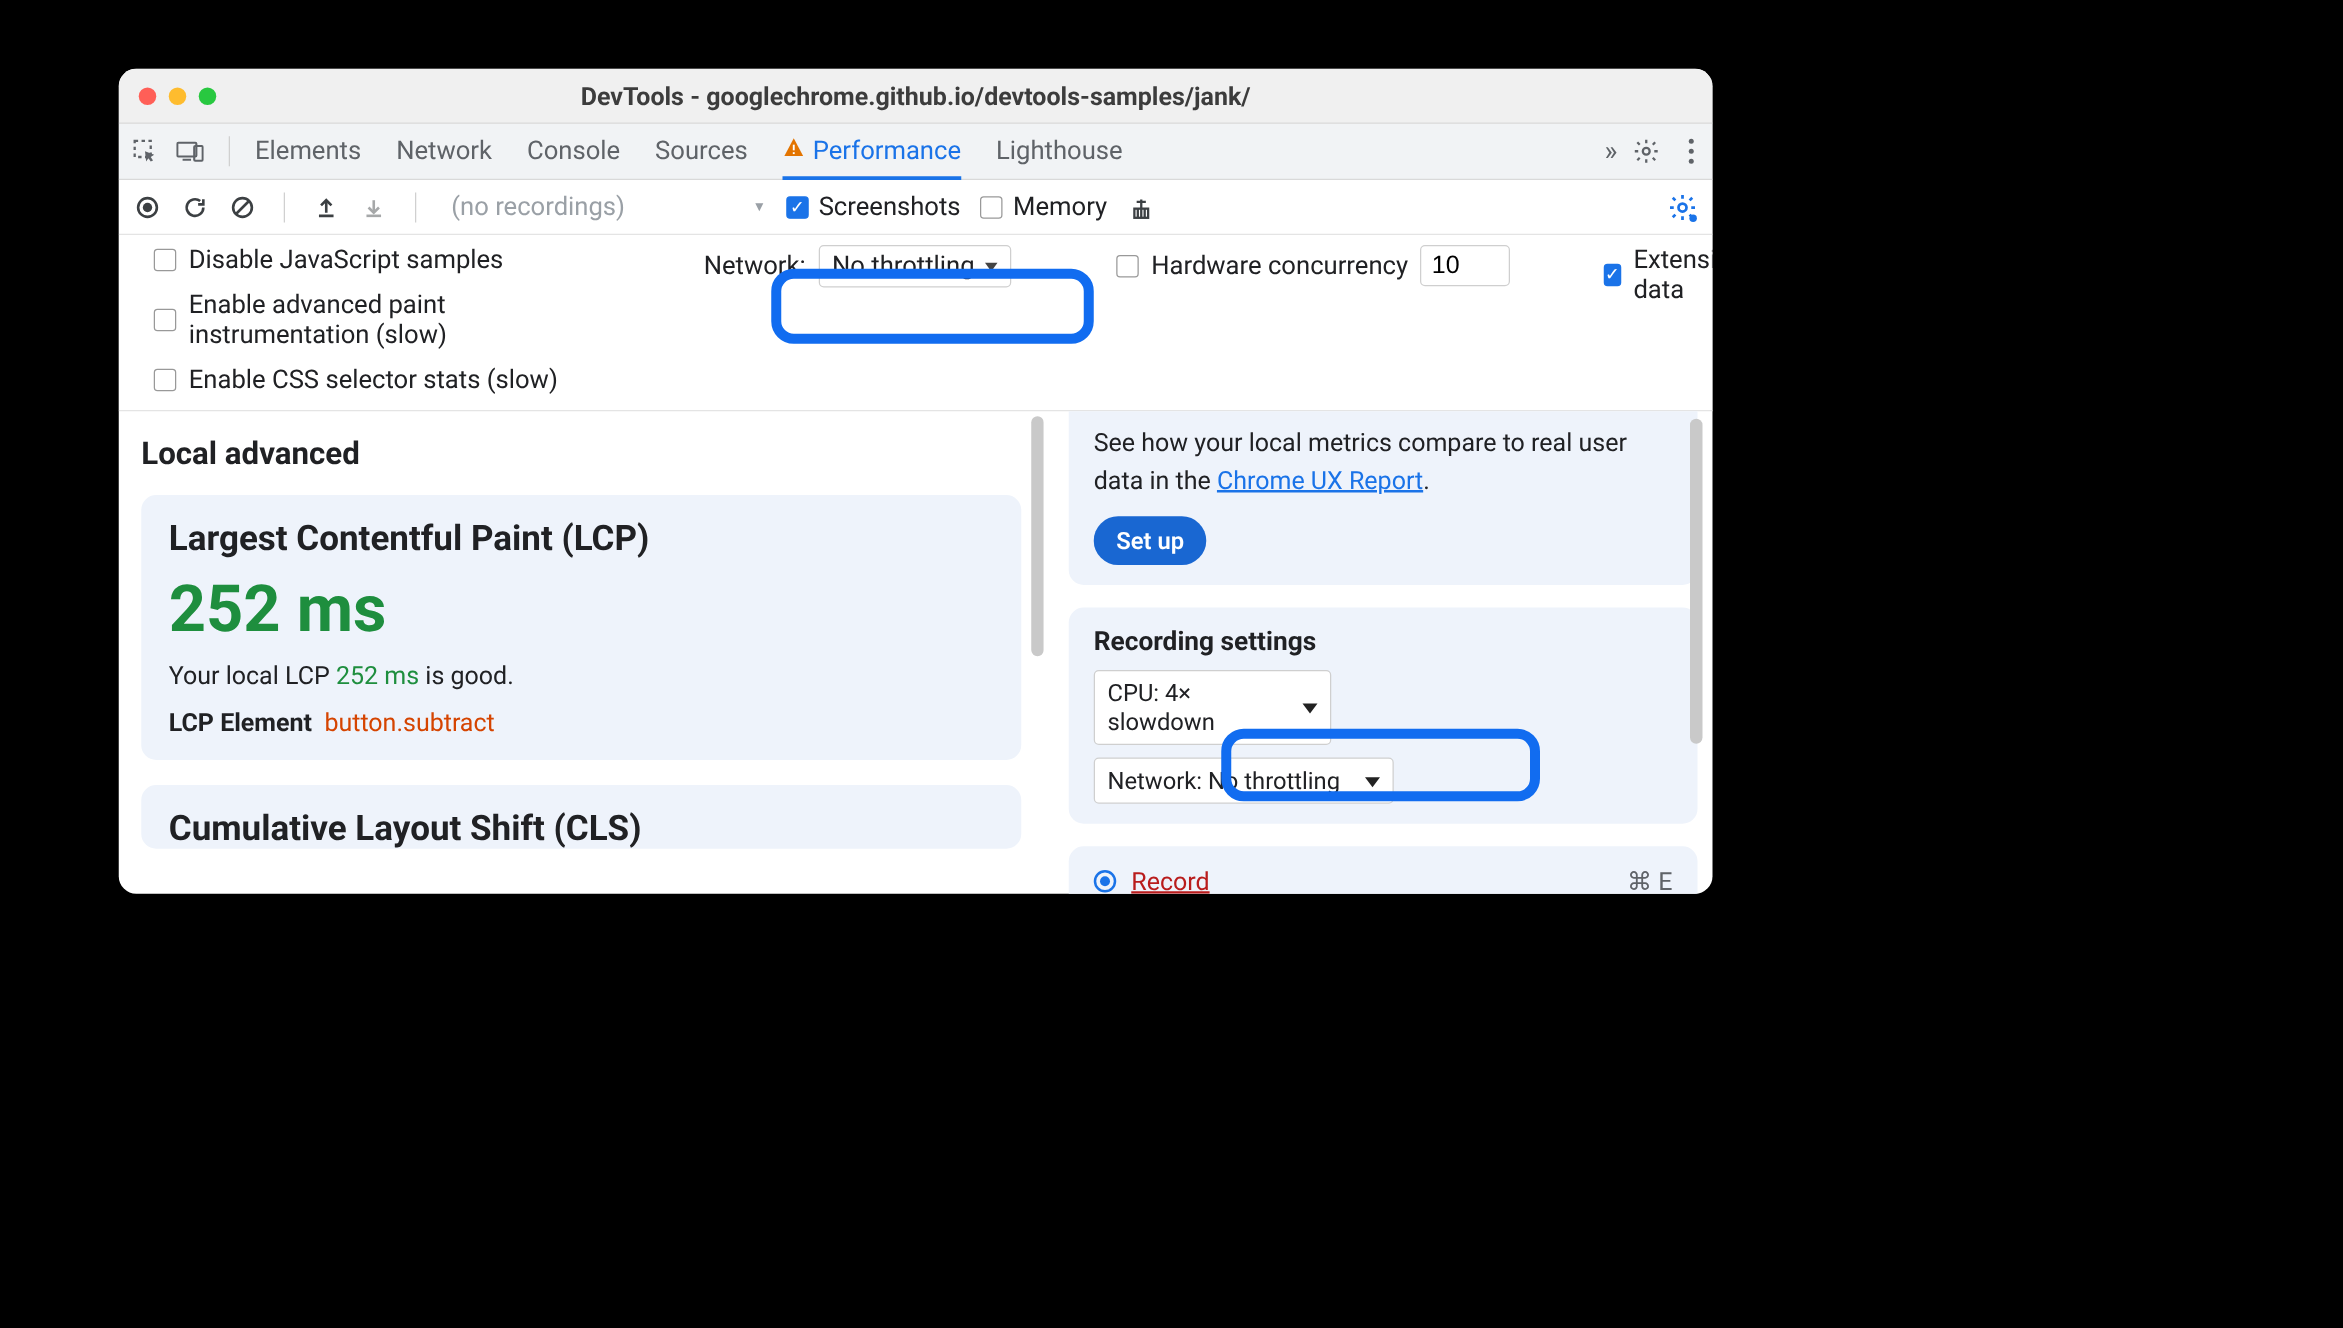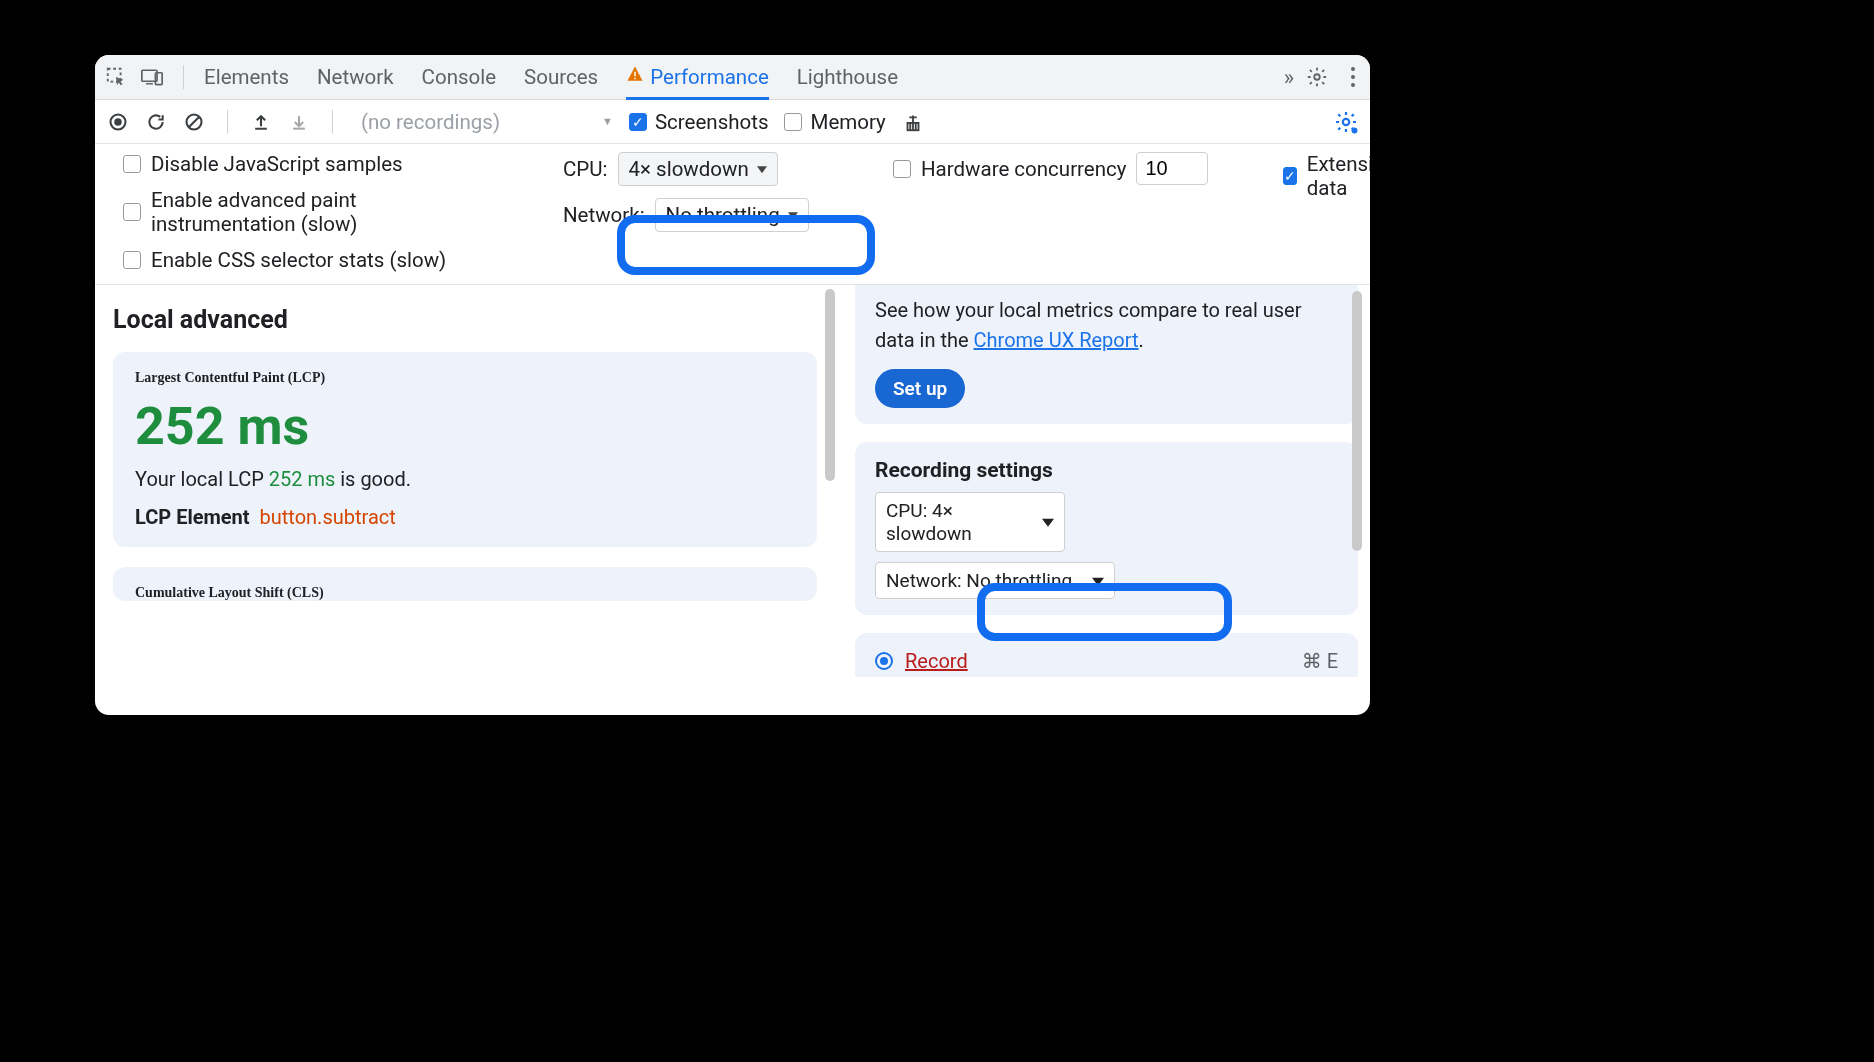--- a/index.html
+++ b/index.html
@@ -159,21 +159,21 @@
     position: relative;
   }
   .leftscroll {
     position:absolute; right:0; top:4px; width:10px; height:192px;
     background:#c9c9c9; border-radius:5px;
   }
   .localtitle { font-weight:700; font-size:25px; margin-bottom:18px; }
   .card {
     background:#eef3fb; border-radius:12px; padding:18px 22px 18px; margin-bottom:20px;
   }
-  .card h3 { font-weight:700; font-size:14px; margin-bottom:10px;font-family:Liberation Serif, serif; }
+  .card h3 { font-weight:700; font-size:28px; margin-bottom:10px; }
   .big { color:#1e8e3e; font-size:52px; font-weight:700; margin:6px 0 10px; }
   .goodline { font-size:20px; }
   .goodline .val { color:#1e8e3e; }
   .elline { font-size:20px; margin-top:14px; }
   .elline .sel-el { color:#d54400; }
 
   .right {
     flex:1;
     padding: 0 12px 0 20px;
     display:flex; flex-direction:column; gap:18px;
@@ -213,20 +213,28 @@
 
   
   svg { display:block; }
 </style>
 </head>
 <body>
 
 <div class="stage">
   <div class="window">
 
+    <div class="titlebar">
+      <div class="traffic">
+        <div class="dot red"></div>
+        <div class="dot yellow"></div>
+        <div class="dot green"></div>
+      </div>
+      <div class="titletext">DevTools - googlechrome.github.io/devtools-samples/jank/</div>
+    </div>
 
     <div class="tabstrip">
       <div class="leadicons">
         <span class="iconbtn">
           <svg width="22" height="22" viewBox="0 0 24 24" fill="none" stroke="#5f6368" stroke-width="2">
             <rect x="3" y="3" width="14" height="14" stroke-dasharray="3 3"></rect>
             <path d="M12 12 l8 3 -3 2 2 3 -2 1 -2-3 -2 3z" fill="#5f6368" stroke="none"></path>
           </svg>
         </span>
         <span class="iconbtn">
@@ -357,26 +365,20 @@
           <span style="max-width:350px">Enable advanced paint instrumentation (slow)</span>
         </div>
         <div class="optrow">
           <span class="checkbox"></span>
           <span>Enable CSS selector stats (slow)</span>
         </div>
       </div>
 
       <div class="optcol">
         <div class="optrow">
-          <span>CPU:</span>
-          <span class="sel">
-            <span>4× slowdown</span>
-          </span>
-        </div>
-        <div class="optrow">
           <span>Network:</span>
           <span class="sel" style="background:#fff">
             <span>No throttling</span>
           </span>
         </div>
       </div>
 
       <div class="optcol">
         <div class="optrow">
           <span class="checkbox"></span>

